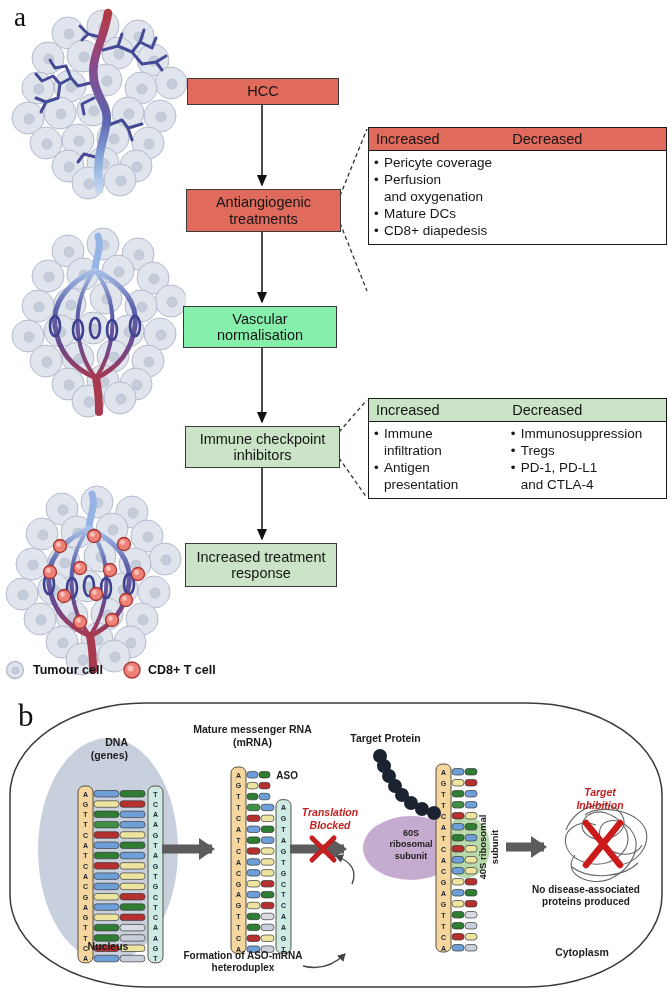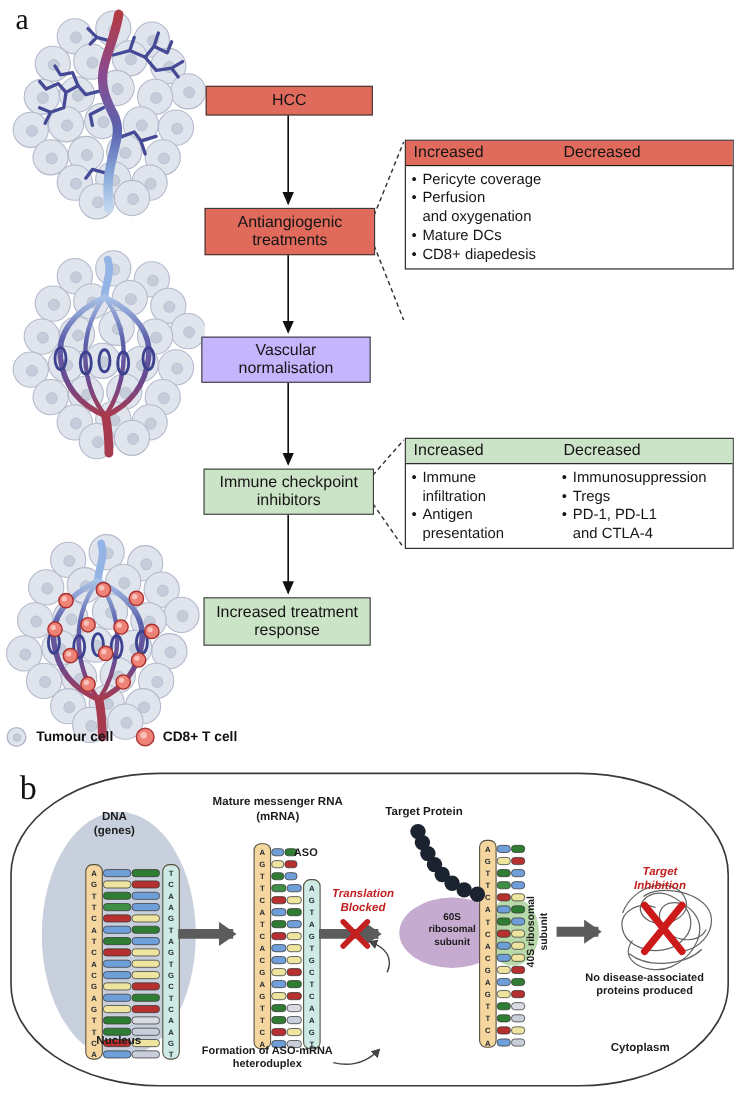--- a/index.html
+++ b/index.html
@@ -2,21 +2,21 @@
 <html><head>
 <meta charset="utf-8">
 <style>
   html,body{margin:0;padding:0;background:#fff;width:672px;height:1003px;overflow:hidden;
     font-family:"Liberation Sans",sans-serif;}
   #stage{position:relative;width:672px;height:1003px;background:#fff;}
   .pletter{position:absolute;font-family:"Liberation Serif",serif;font-size:30px;color:#111;}
   .box{position:absolute;display:flex;align-items:center;justify-content:center;text-align:center;
     border:1.6px solid #3a3a3a;font-size:14.5px;line-height:1.12;color:#151515;white-space:pre-line;}
   .salmon{background:#e06a5b;}
-  .cream{background:#c4b5fd;}
+  .cream{background:#86efac;}
   .green{background:#cbe3c6;}
   .tbl{position:absolute;background:#fff;border:1.6px solid #1a1a1a;}
   .tbl-head{display:flex;border-bottom:1.6px solid #1a1a1a;font-size:14.5px;color:#151515;
     padding:3px 0 3px 7px;}
   .tbl-head span:first-child{width:47%;}
   .tbl-body{display:flex;font-size:13.5px;line-height:17px;color:#151515;padding:3px 2px 5px 4px;}
   .tbl-body ul{list-style:none;margin:0;padding:0;}
   .tbl-body ul:first-child{width:47%;}
   .tbl-body ul:last-child{width:53%;}
   .tbl-body li{position:relative;padding-left:11px;white-space:pre-line;}
@@ -624,26 +624,26 @@
       <line x1="586" y1="128" x2="620" y2="170"></line>
         <line x1="620" y1="128" x2="586" y2="170"></line>
     </g>
 
     <g stroke="#444" stroke-width="1.3" fill="none">
       <path d="M 352 189 Q 360 170 336 161" marker-end="url(#carr)"></path>
       <path d="M 303 271 Q 327 277 345 259" marker-end="url(#carr)"></path>
     </g>
   </svg>
 
-  <div class="blabel" style="left:64px;top:736px;width:80px;font-size:10.5px;">DNA
+  <div class="blabel" style="left:48px;top:736px;width:80px;font-size:10.5px;text-align:right;">DNA
 (genes)</div>
   <div class="blabel" style="left:73px;top:940px;width:70px;font-size:10.5px;">Nucleus</div>
   <div class="blabel" style="left:175px;top:723px;width:155px;font-size:10.5px;">Mature messenger RNA
 (mRNA)</div>
-  <div class="blabel" style="left:258px;top:770px;width:40px;font-size:10px;text-align:center;">ASO</div>
+  <div class="blabel" style="left:258px;top:770px;width:40px;font-size:10px;text-align:right;">ASO</div>
   <div class="blabel redlab" style="left:287px;top:806px;width:86px;font-size:10.5px;">Translation
 Blocked</div>
   <div class="blabel" style="left:174px;top:950px;width:138px;font-size:10px;">Formation of ASO-mRNA
 heteroduplex</div>
   <div class="blabel" style="left:338px;top:732px;width:95px;font-size:10.5px;">Target Protein</div>
   <div class="blabel" style="left:376px;top:828px;width:70px;font-size:9px;font-weight:600;line-height:1.25;">60S
 ribosomal
 subunit</div>
   <div class="blabel" style="left:452px;top:832px;width:80px;height:30px;font-size:9.5px;font-weight:600;transform:rotate(-90deg);transform-origin:center;">40S ribosomal
 subunit</div>

